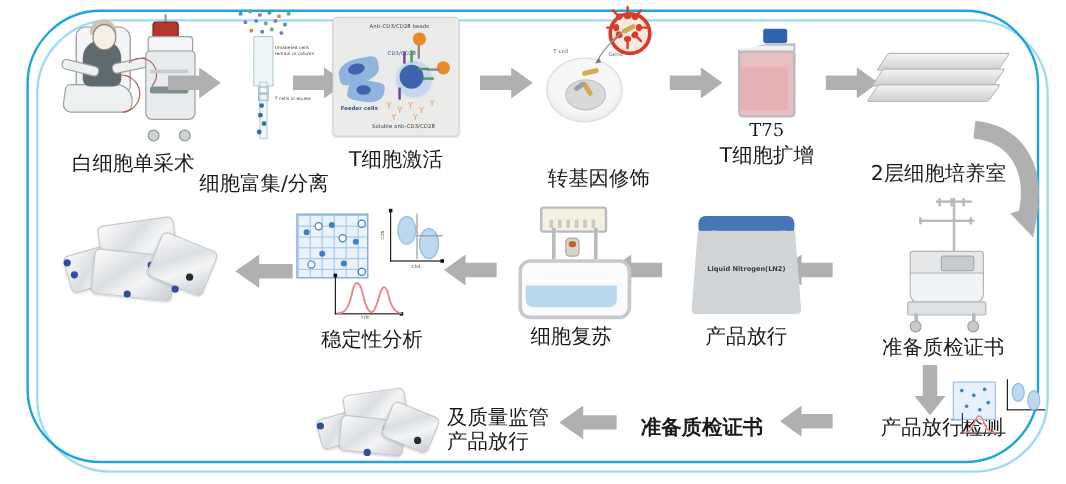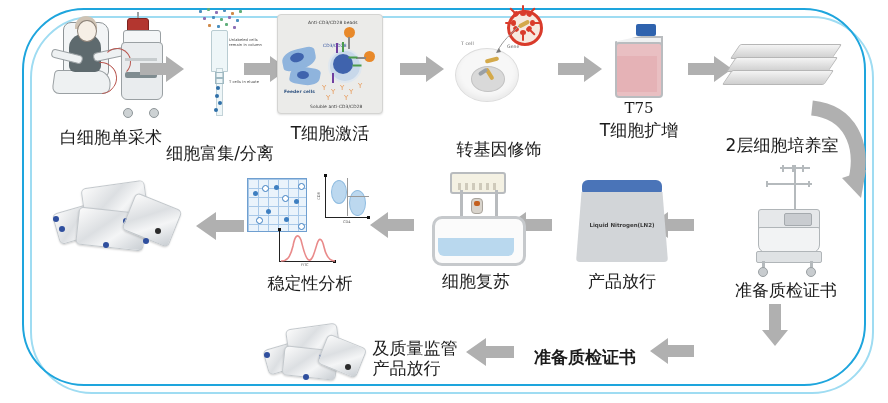--- a/index.html
+++ b/index.html
@@ -464,20 +464,46 @@
       <div class="bagport" style="left:92px;top:62px;"></div>
     </div>
   </div>
 
   <div class="arrow" style="left:762px;top:304px;">
     <svg width="26" height="42" viewBox="0 0 26 42">
         <path d="M7 0 H19 V26 H26 L13 42 L0 26 H7 Z" fill="#b0b0b0"></path>
       </svg>
   </div>
 
+  <div class="node" style="left:700px;top:330px;width:170px;">
+    <div style="position:relative;height:0;">
+      <div class="mini" style="position:absolute;left:94px;top:-18px;width:84px;height:50px;">
+        <div class="mini-grid">
+          <div class="mini-dot" style="left:5px;top:5px;width:3px;height:3px;"></div>
+          <div class="mini-dot" style="left:15px;top:9px;width:3px;height:3px;"></div>
+          <div class="mini-dot" style="left:24px;top:4px;width:3px;height:3px;"></div>
+          <div class="mini-dot" style="left:9px;top:18px;width:3px;height:3px;"></div>
+          <div class="mini-dot" style="left:20px;top:21px;width:3px;height:3px;"></div>
+          <div class="mini-dot" style="left:27px;top:15px;width:3px;height:3px;"></div>
+        </div>
+        <div style="position:absolute;left:42px;top:4px;width:38px;height:30px;">
+          <div class="ax" style="left:3px;top:0;width:1px;height:26px;"></div>
+          <div class="ax" style="left:3px;top:25px;width:32px;height:1px;"></div>
+          <div class="blob" style="left:7px;top:3px;width:9px;height:14px;"></div>
+          <div class="blob" style="left:20px;top:9px;width:9px;height:15px;"></div>
+        </div>
+        <svg style="position:absolute;left:4px;top:32px;" width="44" height="18" viewBox="0 0 44 18">
+          <path d="M2 17 H4 V0" stroke="#333" stroke-width="1" fill="none"></path>
+          <path d="M4 17 H40" stroke="#333" stroke-width="1" fill="none"></path>
+          <path d="M5 17 C10 17, 12 13, 15 6 C17 1, 20 2, 22 8 C24 14, 27 17, 32 17" stroke="#e98a8a" stroke-width="1.3" fill="none"></path>
+        </svg>
+      </div>
+    </div>
+    <div class="cap" style="margin-top:18px;">产品放行检测</div>
+  </div>
 
   <div class="arrow" style="left:650px;top:338px;">
     <svg width="44" height="26" viewBox="0 0 44 26">
         <path d="M44 7 H18 V0 L0 13 L18 26 V19 H44 Z" fill="#b0b0b0"></path>
       </svg>
   </div>
 
   <div class="node" style="left:520px;top:330px;width:130px;">
     <div class="cap" style="margin-top:18px;font-weight:bold;">准备质检证书</div>
   </div>

